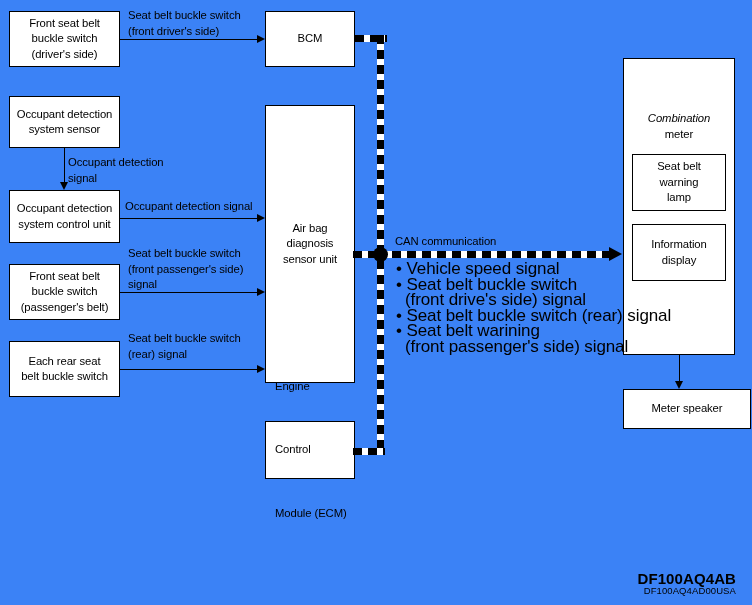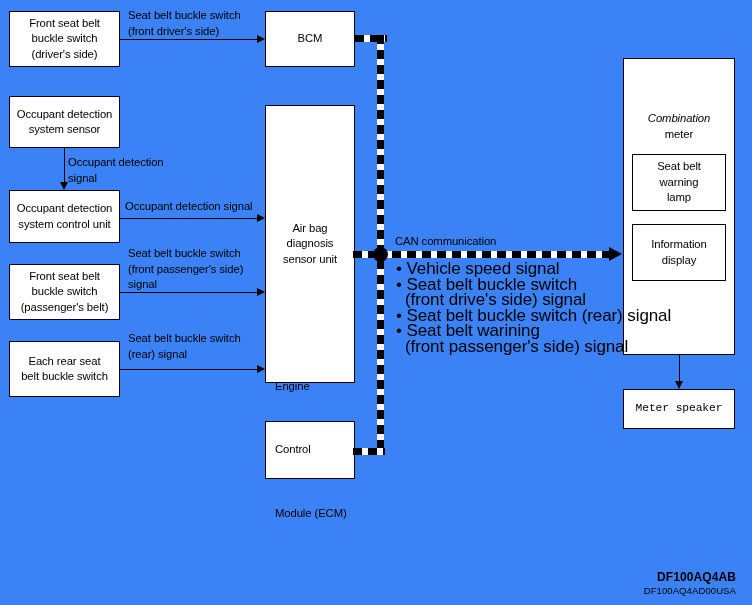--- a/index.html
+++ b/index.html
@@ -113,21 +113,21 @@
     font-size: 17px;
     line-height: 15.5px;
     letter-spacing: -0.1px;
     white-space: nowrap;
   }
   .bullets .bi { display: block; padding-left: 9px; text-indent: -9px; }
   .bullets .cont { display: block; padding-left: 9px; text-indent: 0; }
 
   .code-main {
     position: absolute;
-    font-size: 12px;
+    font-size: 15px;
     font-weight: bold;
     letter-spacing: 0.1px;
     white-space: nowrap;
   }
   .code-sub {
     position: absolute;
     font-size: 9.5px;
     letter-spacing: 0.1px;
     white-space: nowrap;
   }
@@ -189,21 +189,21 @@
     <span class="ln">Information</span>
     <span class="ln">display</span>
   </div>
 
   <div class="box center" style="left:632px; top:154px; width:94px; height:57px;">
     <span class="ln">Seat belt</span>
     <span class="ln">warning</span>
     <span class="ln">lamp</span>
   </div>
 
-  <div class="box center" style="left:623px; top:389px; width:112px; height:40px;font-family:Liberation Mono, monospace;">
+  <div class="box center" style="left:623px; top:389px; width:128px; height:40px;">
     <span class="ln">Meter speaker</span>
   </div>
 
   <div class="hline" style="left:120px; top:39px; width:137px;"></div>
   <div class="arrow-r" style="left:257px; top:35px;"></div>
 
   <div class="vline" style="left:64px; top:148px; height:34px;"></div>
   <div class="arrow-d" style="left:60px; top:182px;"></div>
 
   <div class="hline" style="left:120px; top:218px; width:137px;"></div>

